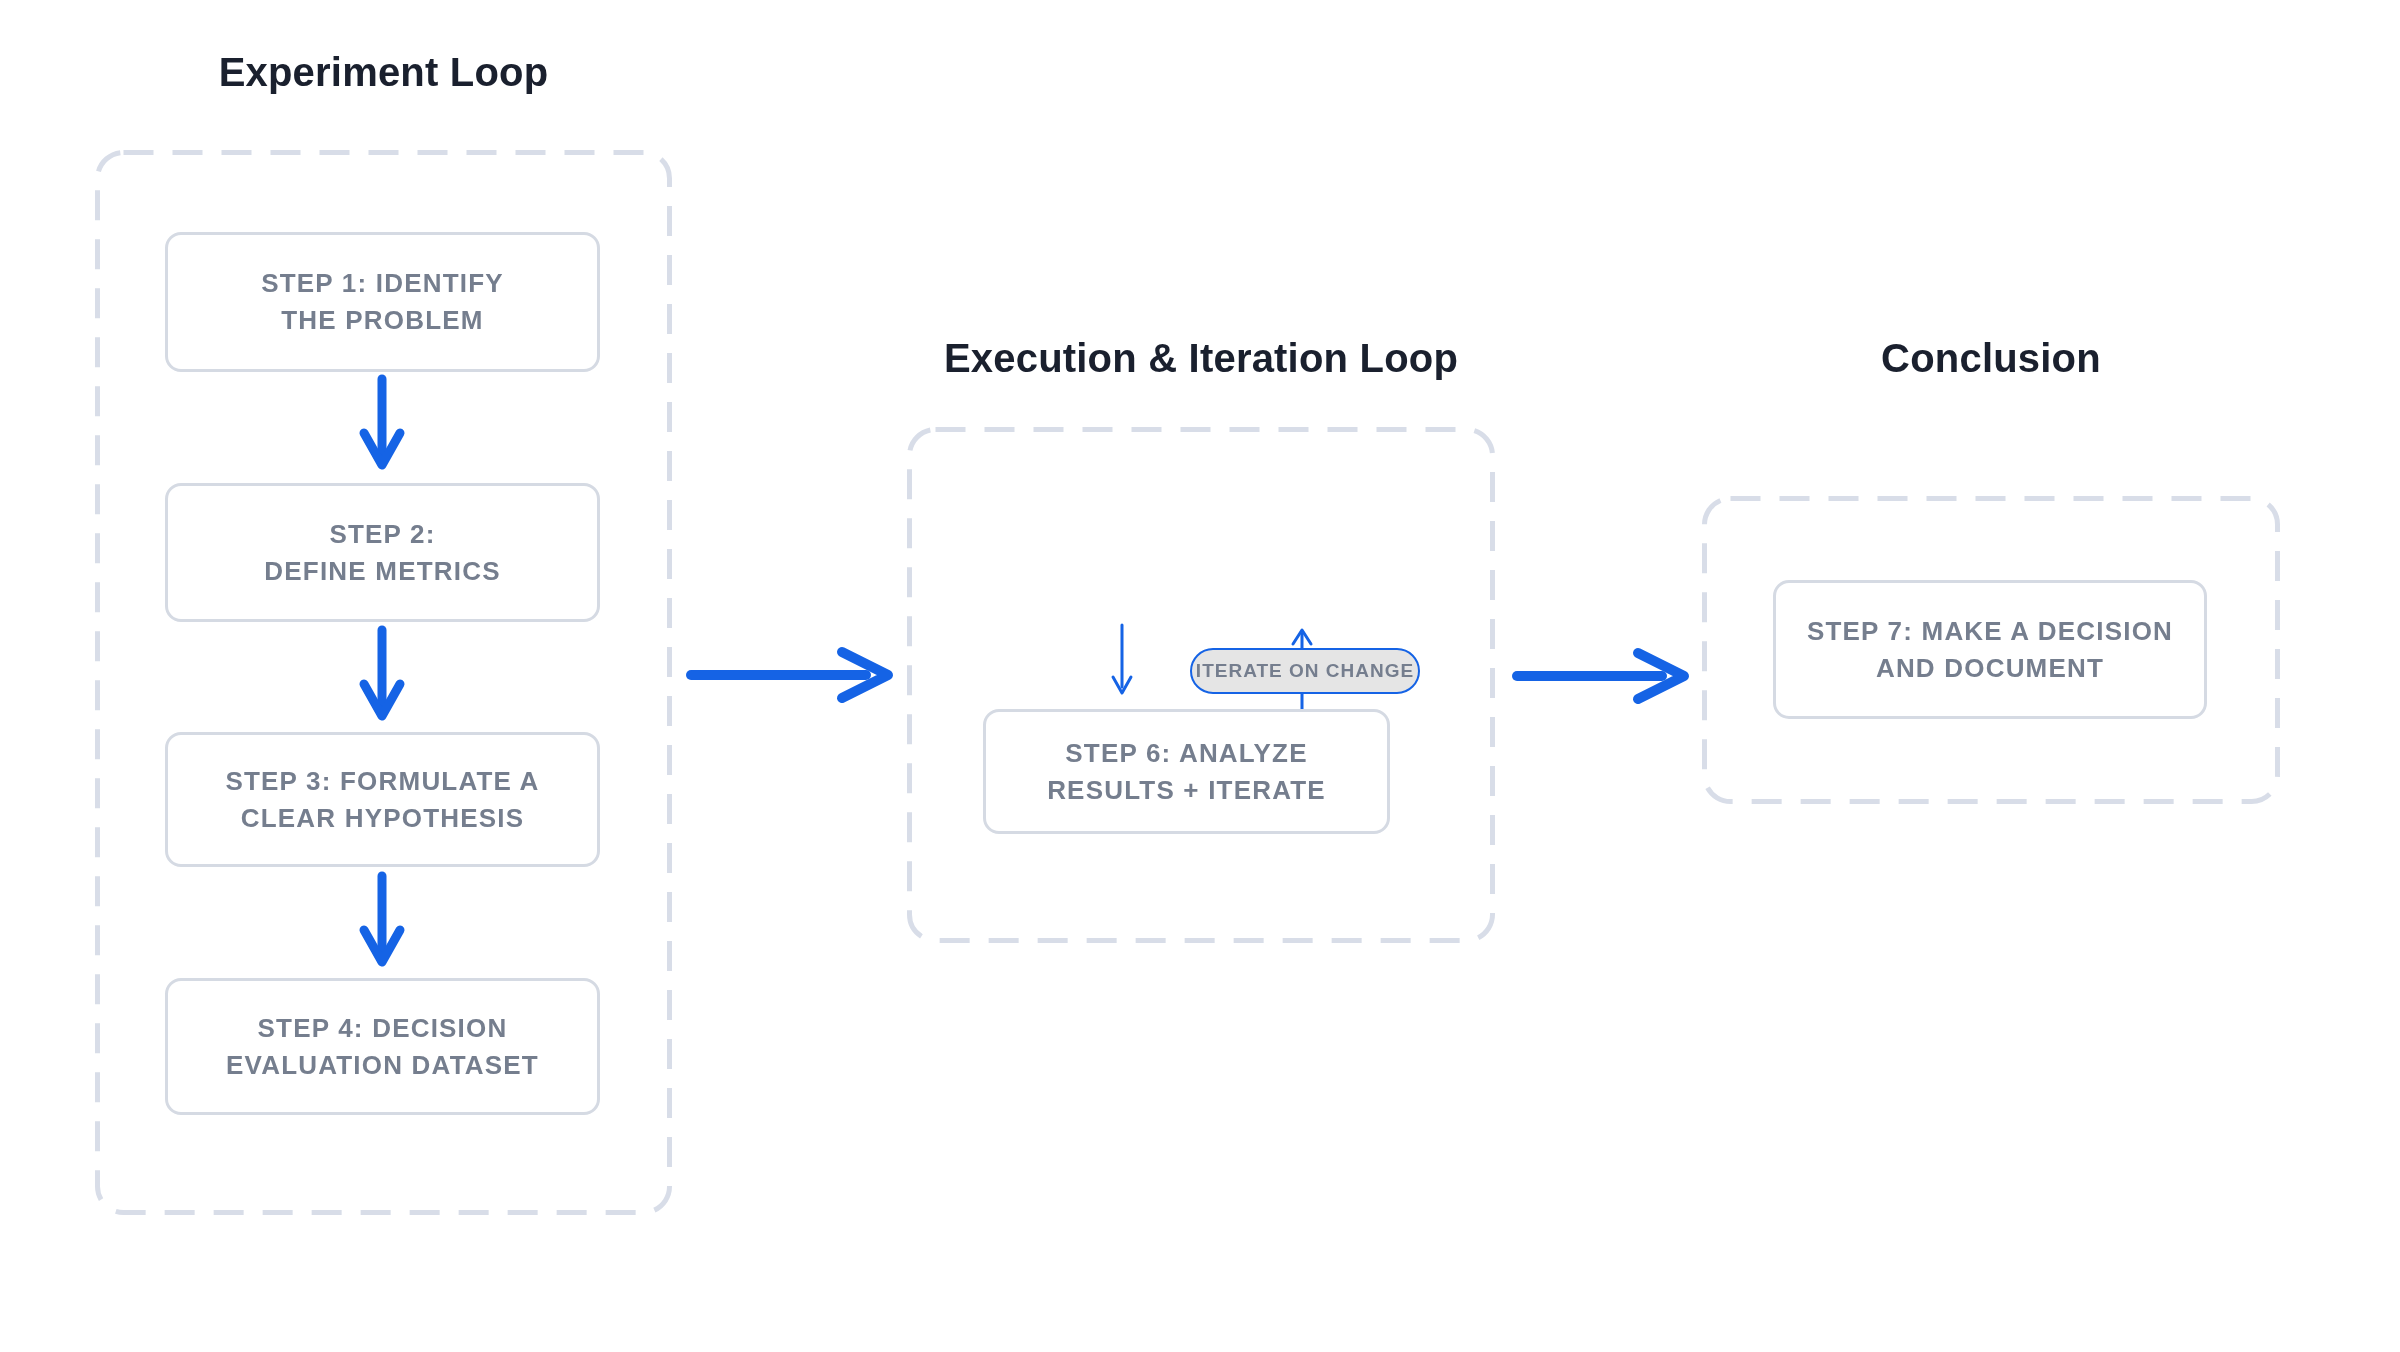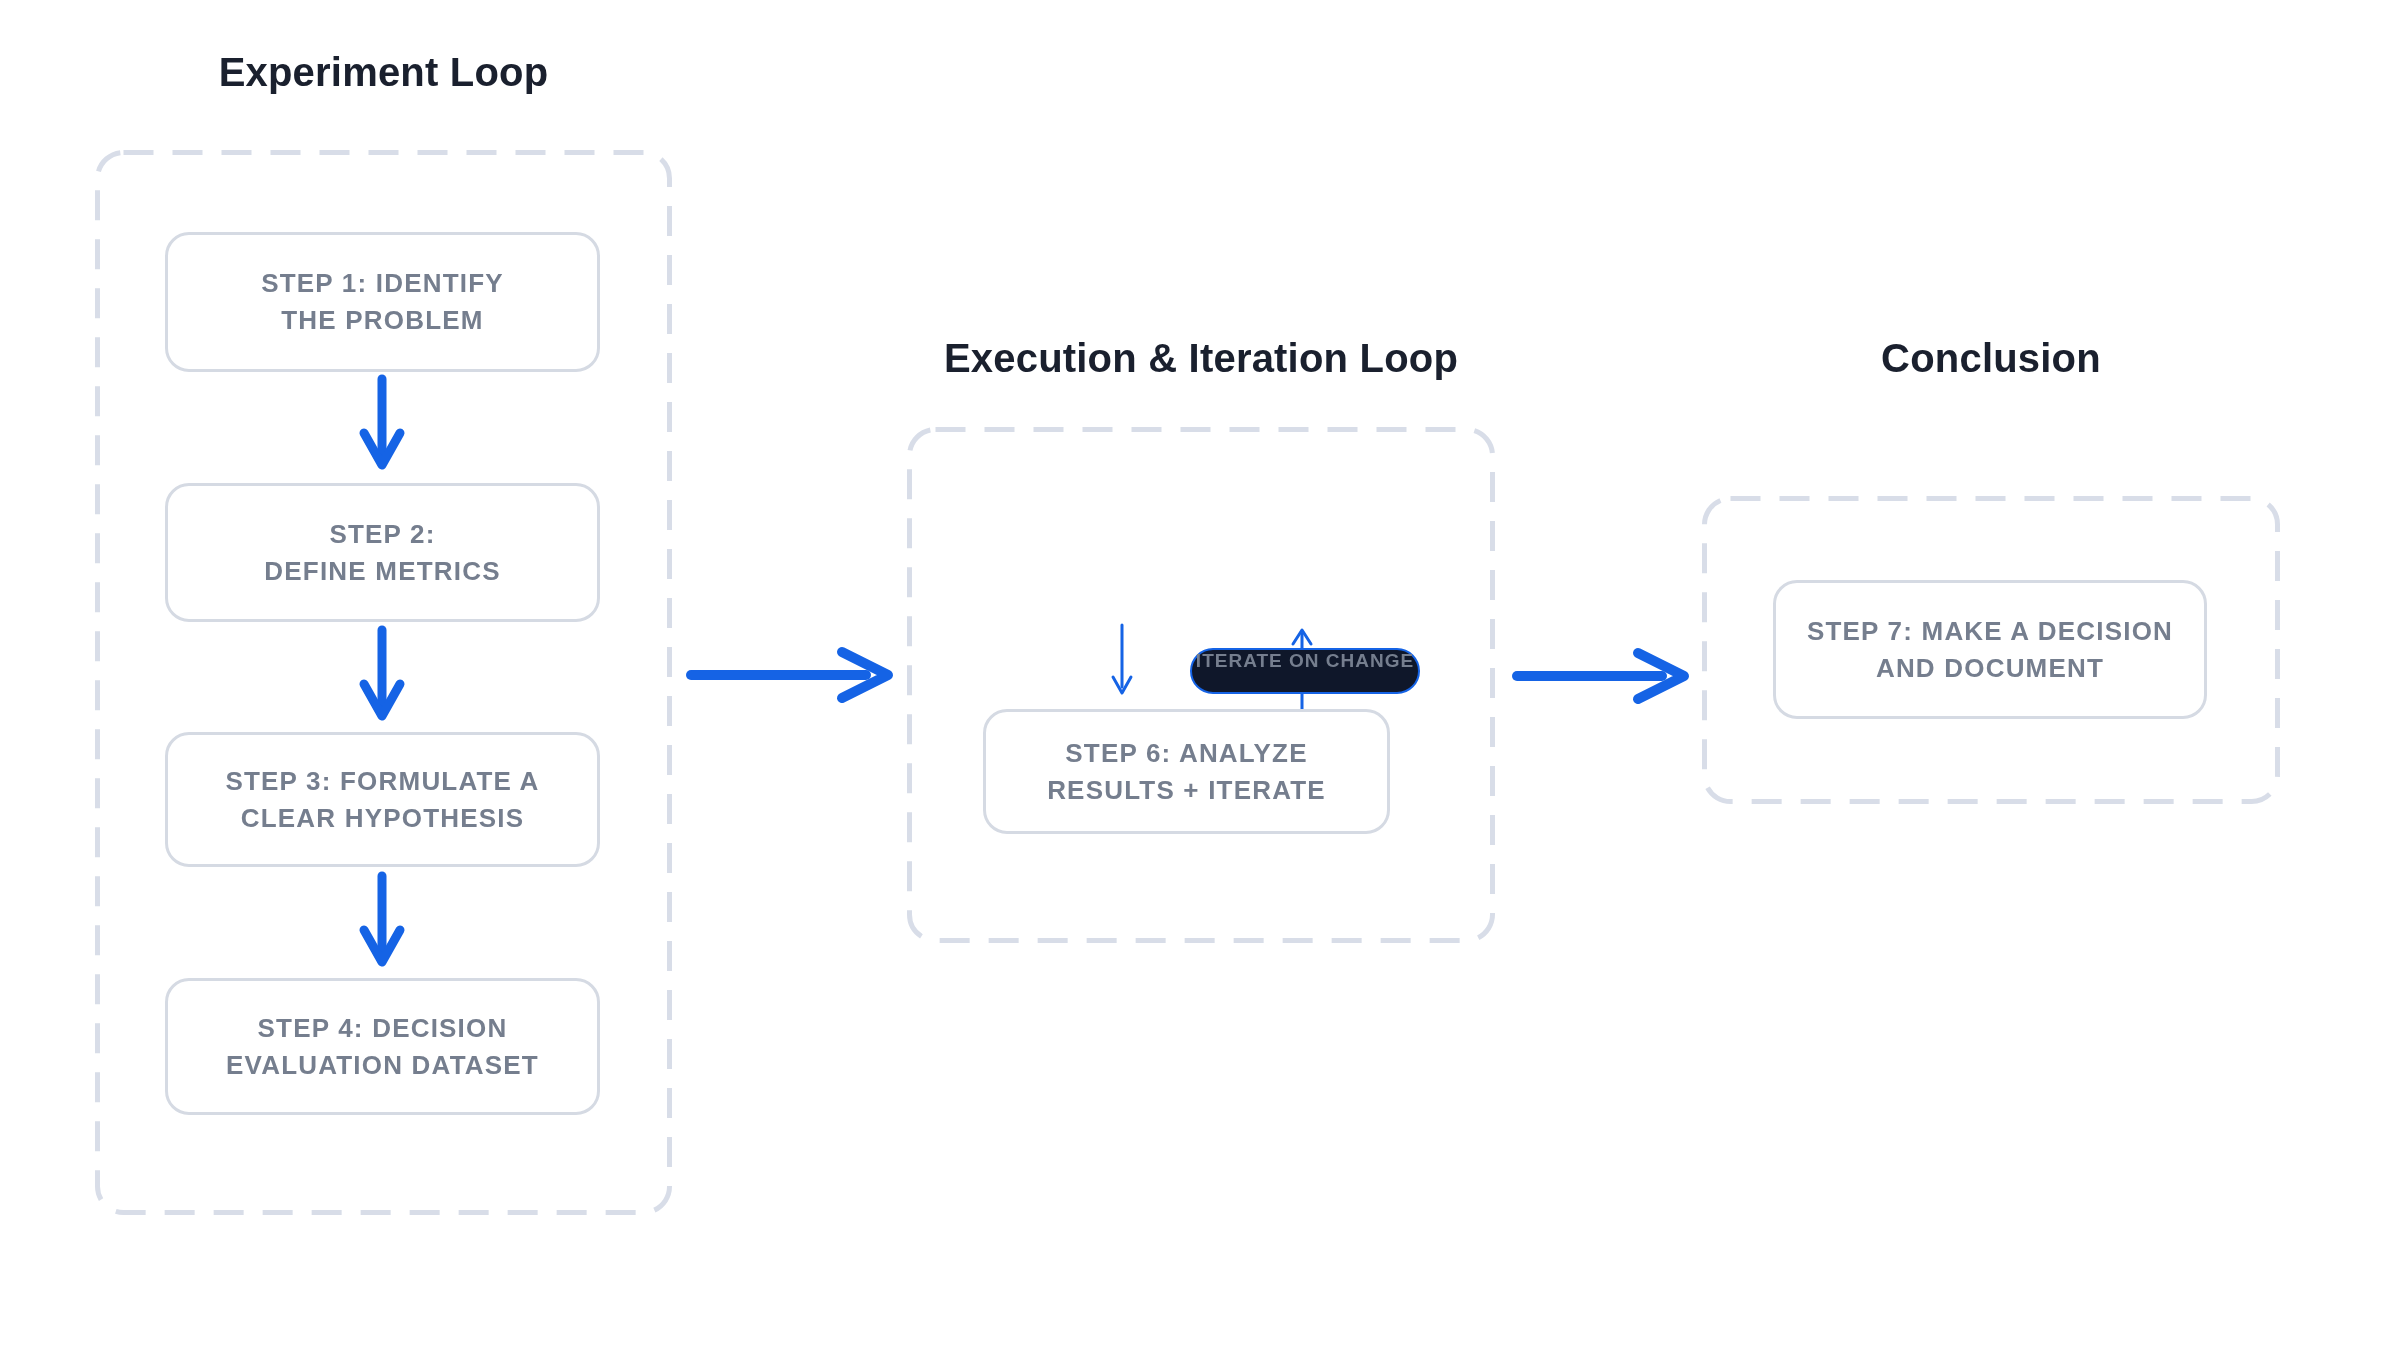--- a/index.html
+++ b/index.html
@@ -24,21 +24,21 @@
   .dashed-rect {
     fill: none;
     stroke: var(--dashed-border, #d8dde8);
     stroke-width: 5;
     stroke-dasharray: 30 19;
   }
   .step-box {
     position: absolute;
     background: #ffffff;
     border: 3px solid var(--box-border, #d5dae3);
-    border-radius: 24px;
+    border-radius: 16px;
     display: flex;
     flex-direction: column;
     align-items: center;
     justify-content: center;
     text-align: center;
     color: var(--step-text, #757e8e);
     font-weight: bold;
     font-size: 26px;
     letter-spacing: 1.2px;
     line-height: 1.42;
@@ -52,25 +52,25 @@
   }
   .thick { stroke-width: 10; stroke-linecap: round; stroke-linejoin: round; }
   .thickv { stroke-width: 9; stroke-linecap: round; stroke-linejoin: round; }
   .thin { stroke-width: 3; stroke-linecap: round; stroke-linejoin: round; }
   .loop-pill {
     position: absolute;
     left: 283px;
     top: 221px;
     width: 230px;
     height: 46px;
-    background: #0f172a;
+    background: #e5e5e5;
     border: 2.5px solid var(--accent-blue, #1563e5);
     border-radius: 24px;
     display: flex;
-    align-items: flex-start;
+    align-items: center;
     justify-content: center;
     font-weight: bold;
     font-size: 19px;
     letter-spacing: 1px;
     color: var(--step-text, #757e8e);
     box-sizing: border-box;
     z-index: 2;
   }
 </style>
 </head>

